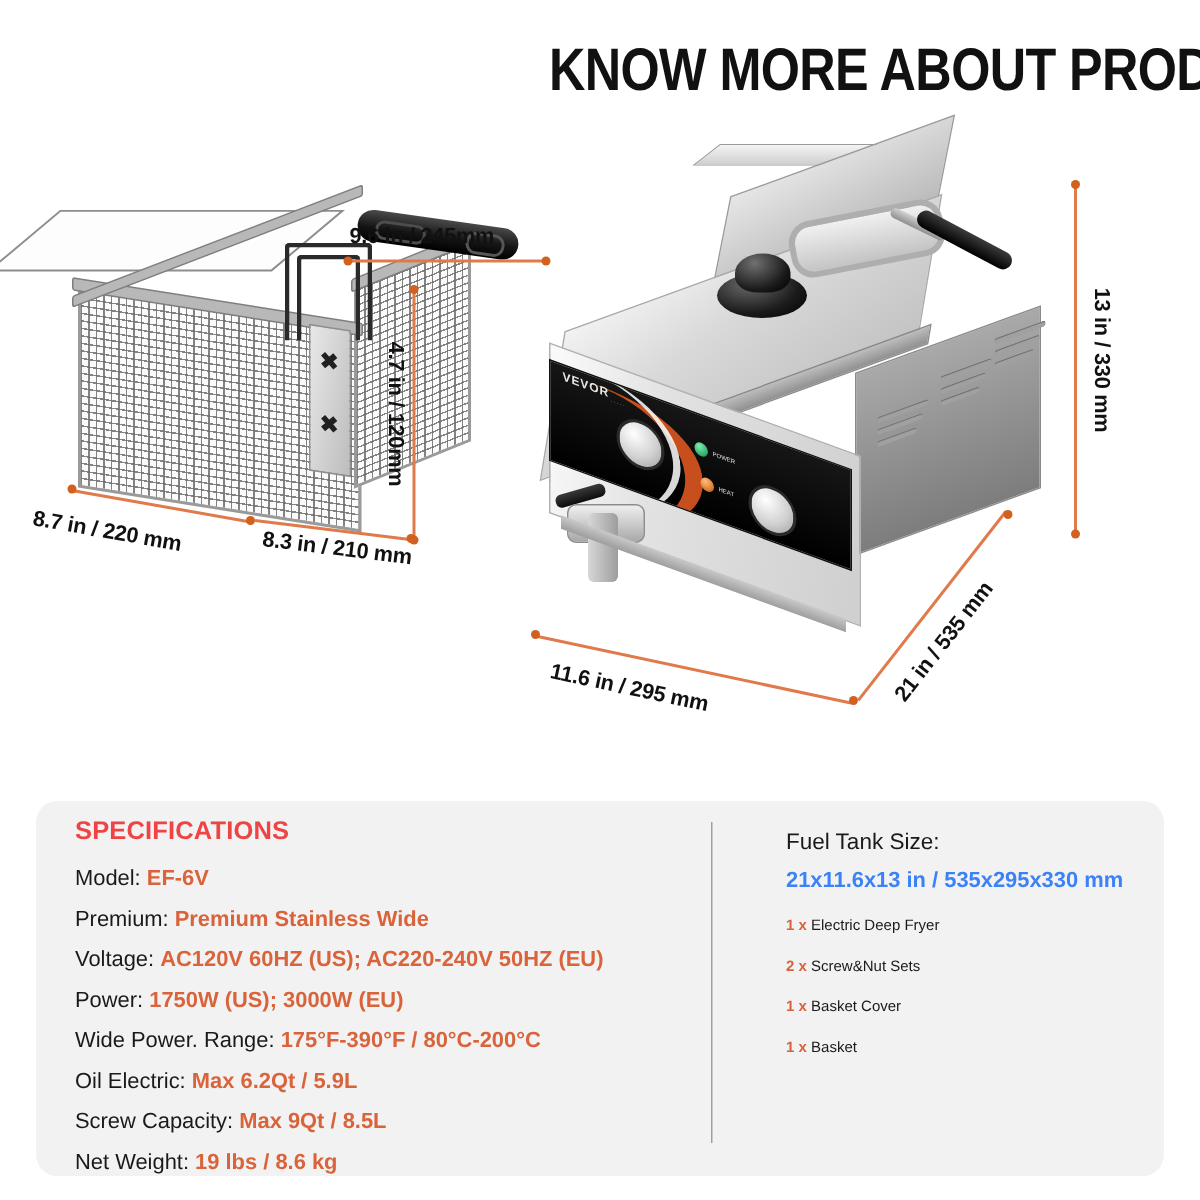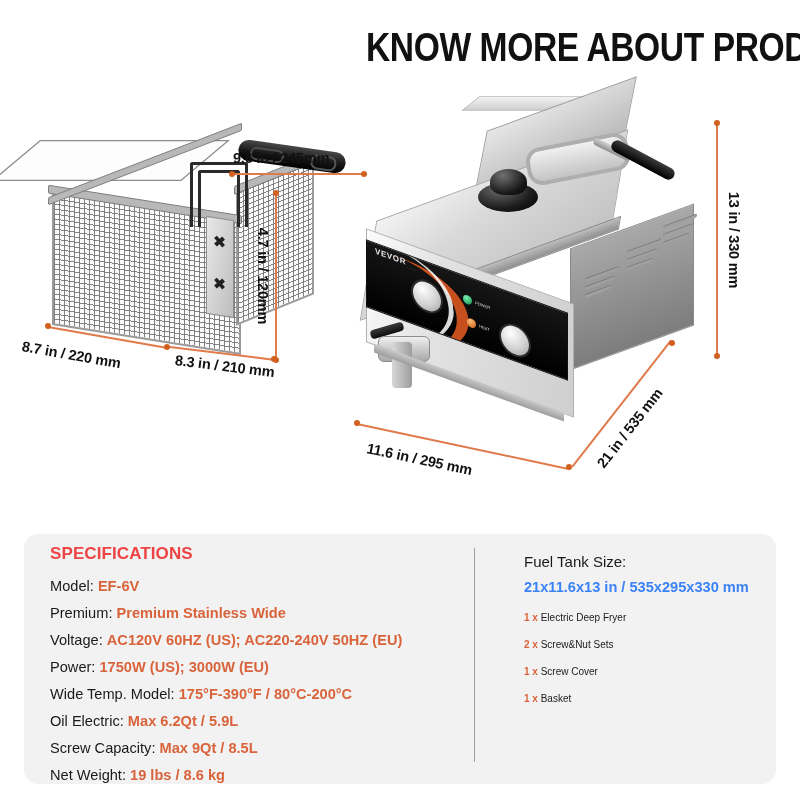--- a/index.html
+++ b/index.html
@@ -334,21 +334,21 @@
     </div>
     <div class="spec-row">
       <span>Voltage:</span>
       <span class="v">AC120V 60HZ (US); AC220-240V 50HZ (EU)</span>
     </div>
     <div class="spec-row">
       <span>Power:</span>
       <span class="v">1750W (US); 3000W (EU)</span>
     </div>
     <div class="spec-row">
-      <span>Wide Temp. Model:</span>
+      <span>Wide Power. Range:</span>
       <span class="v">175°F-390°F / 80°C-200°C</span>
     </div>
     <div class="spec-row">
       <span>Oil Electric:</span>
       <span class="v">Max 6.2Qt / 5.9L</span>
     </div>
     <div class="spec-row">
       <span>Screw Capacity:</span>
       <span class="v">Max 9Qt / 8.5L</span>
     </div>
@@ -365,21 +365,21 @@
     <div class="pkg-row">
       <span class="q">1 x</span>
       <span>Electric Deep Fryer</span>
     </div>
     <div class="pkg-row">
       <span class="q">2 x</span>
       <span>Screw&amp;Nut Sets</span>
     </div>
     <div class="pkg-row">
       <span class="q">1 x</span>
-      <span>Screw Cover</span>
+      <span>Basket Cover</span>
     </div>
     <div class="pkg-row">
       <span class="q">1 x</span>
       <span>Basket</span>
     </div>
   </div>
 
 </div>
 
 </body></html>

